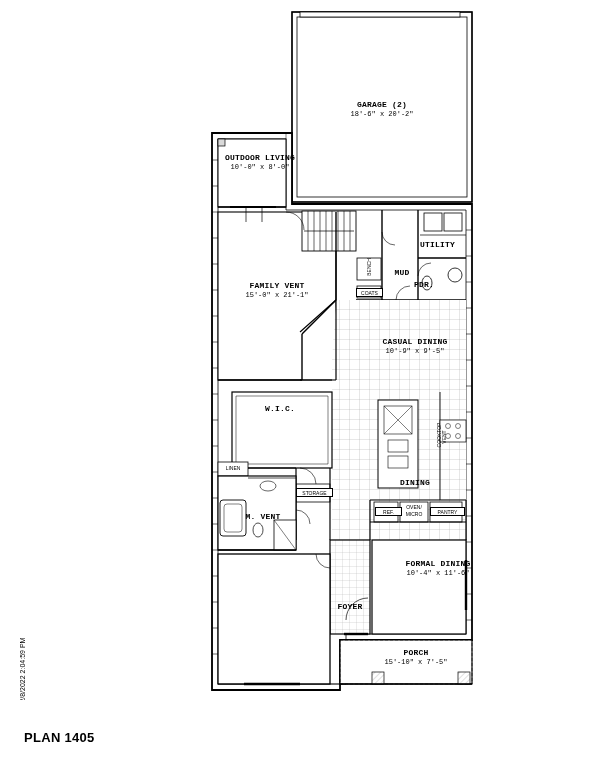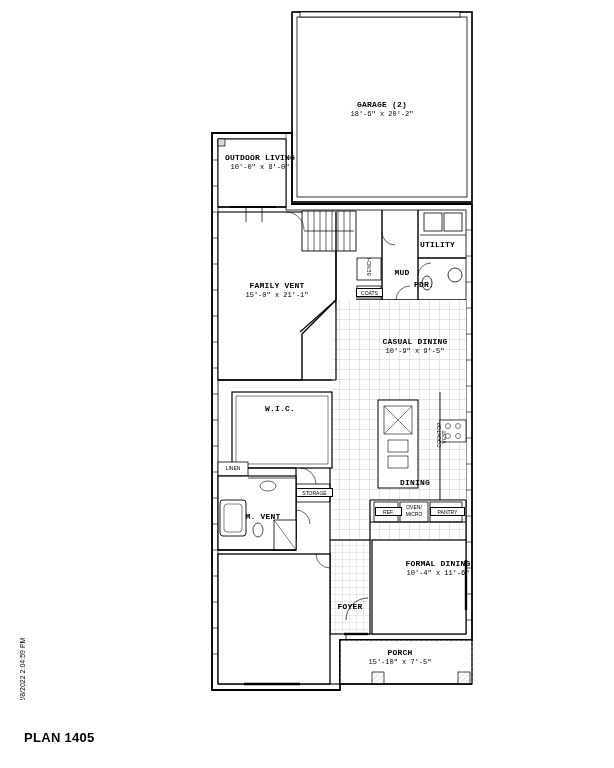--- a/index.html
+++ b/index.html
@@ -393,21 +393,21 @@
   <div class="room-label" style="left:325px; top:563px; width:50px;margin-top:39px;">
     <span class="nm">FOYER</span>
   </div>
 
   <div class="room-label" style="left:374px; top:559px; width:92px;margin-left:18px;">
     <span class="nm">FORMAL DINING</span>
     <span class="dim">10'-4" x 11'-6"</span>
   </div>
 
 
-  <div class="room-label" style="left:352px; top:648px; width:96px;">
+  <div class="room-label" style="left:368px; top:648px; width:96px;">
     <span class="nm">PORCH</span>
     <span class="dim">15'-10" x 7'-5"</span>
   </div>
 
   <div class="room-label" style="left:420px; top:240px; width:30px;">
     <span class="nm">UTILITY</span>
   </div>
 
   <div class="room-label" style="left:386px; top:268px; width:32px;">
     <span class="nm">MUD</span>

